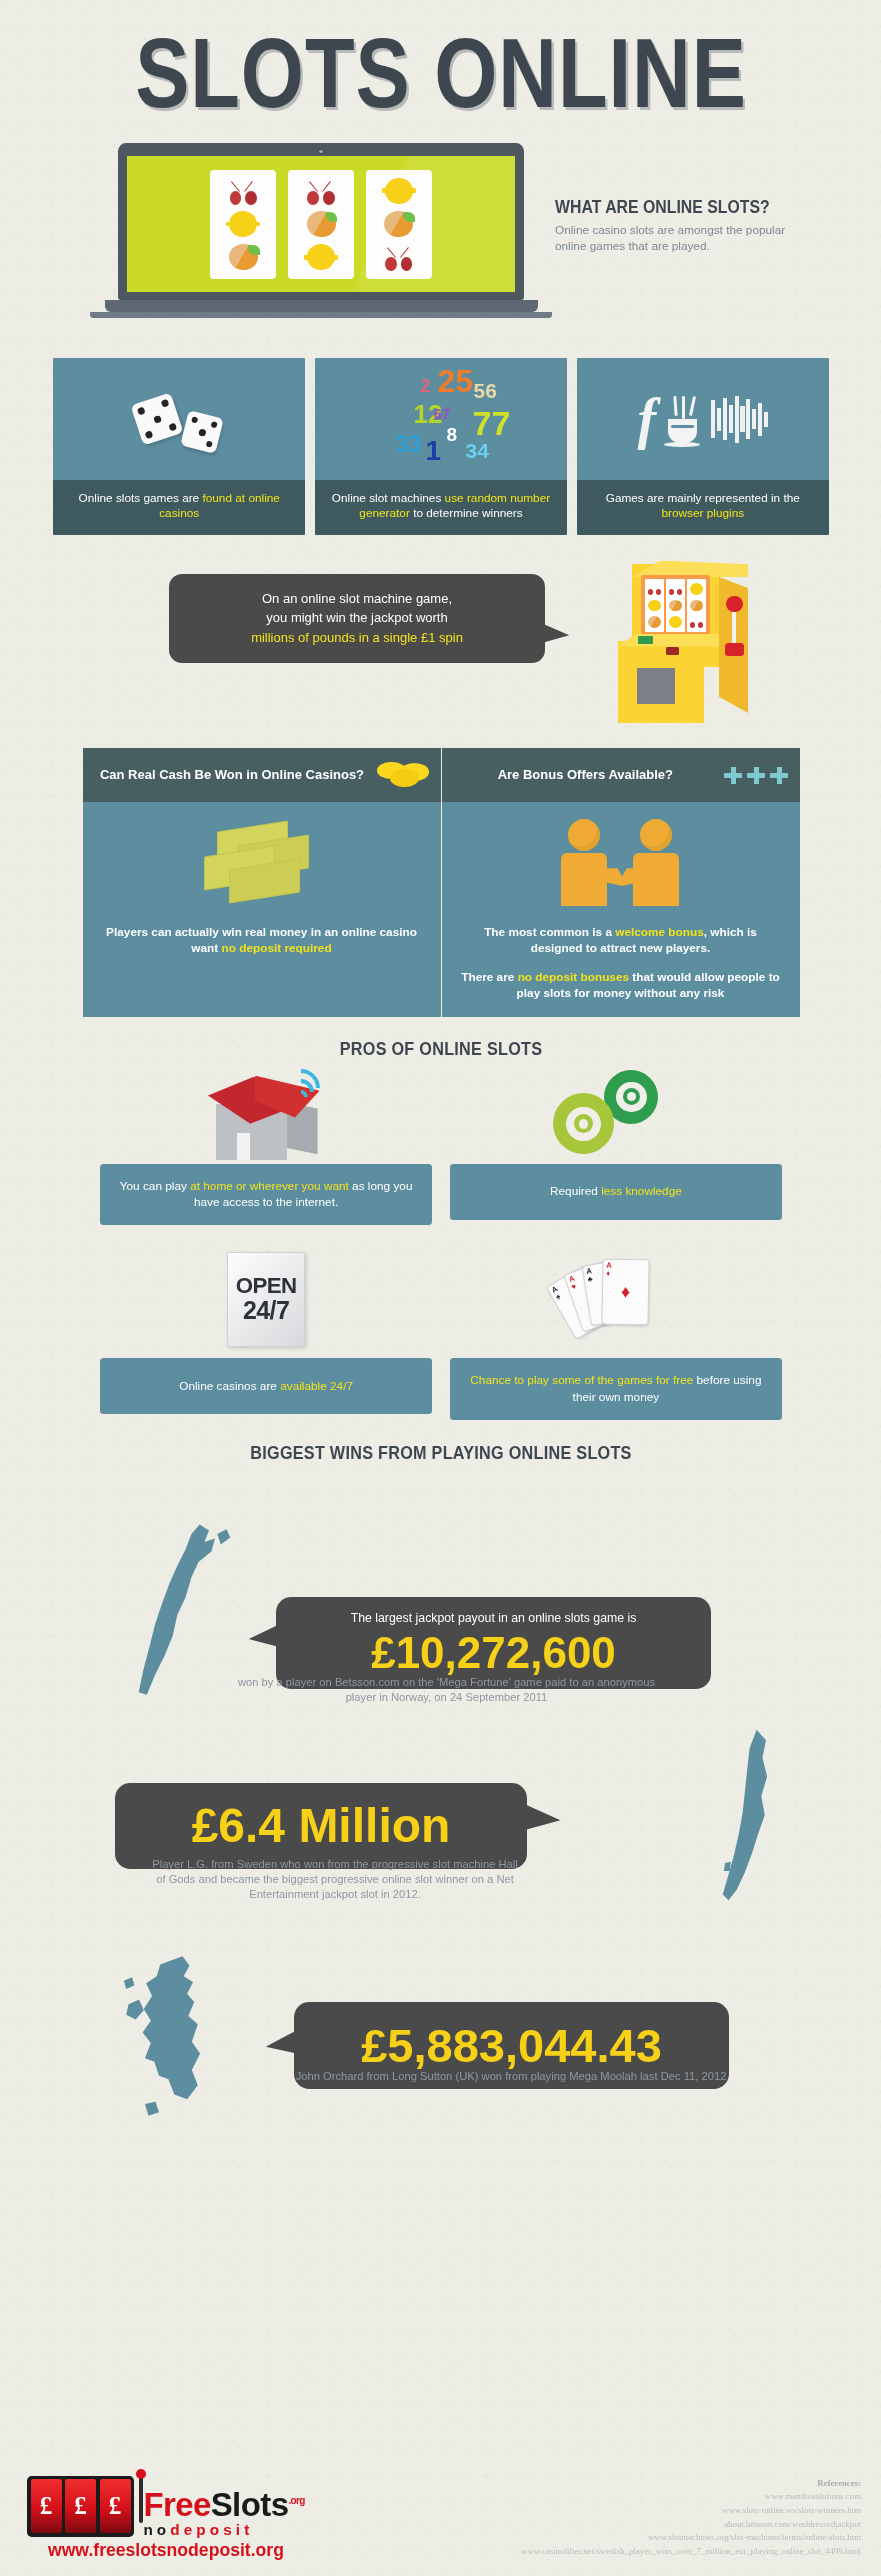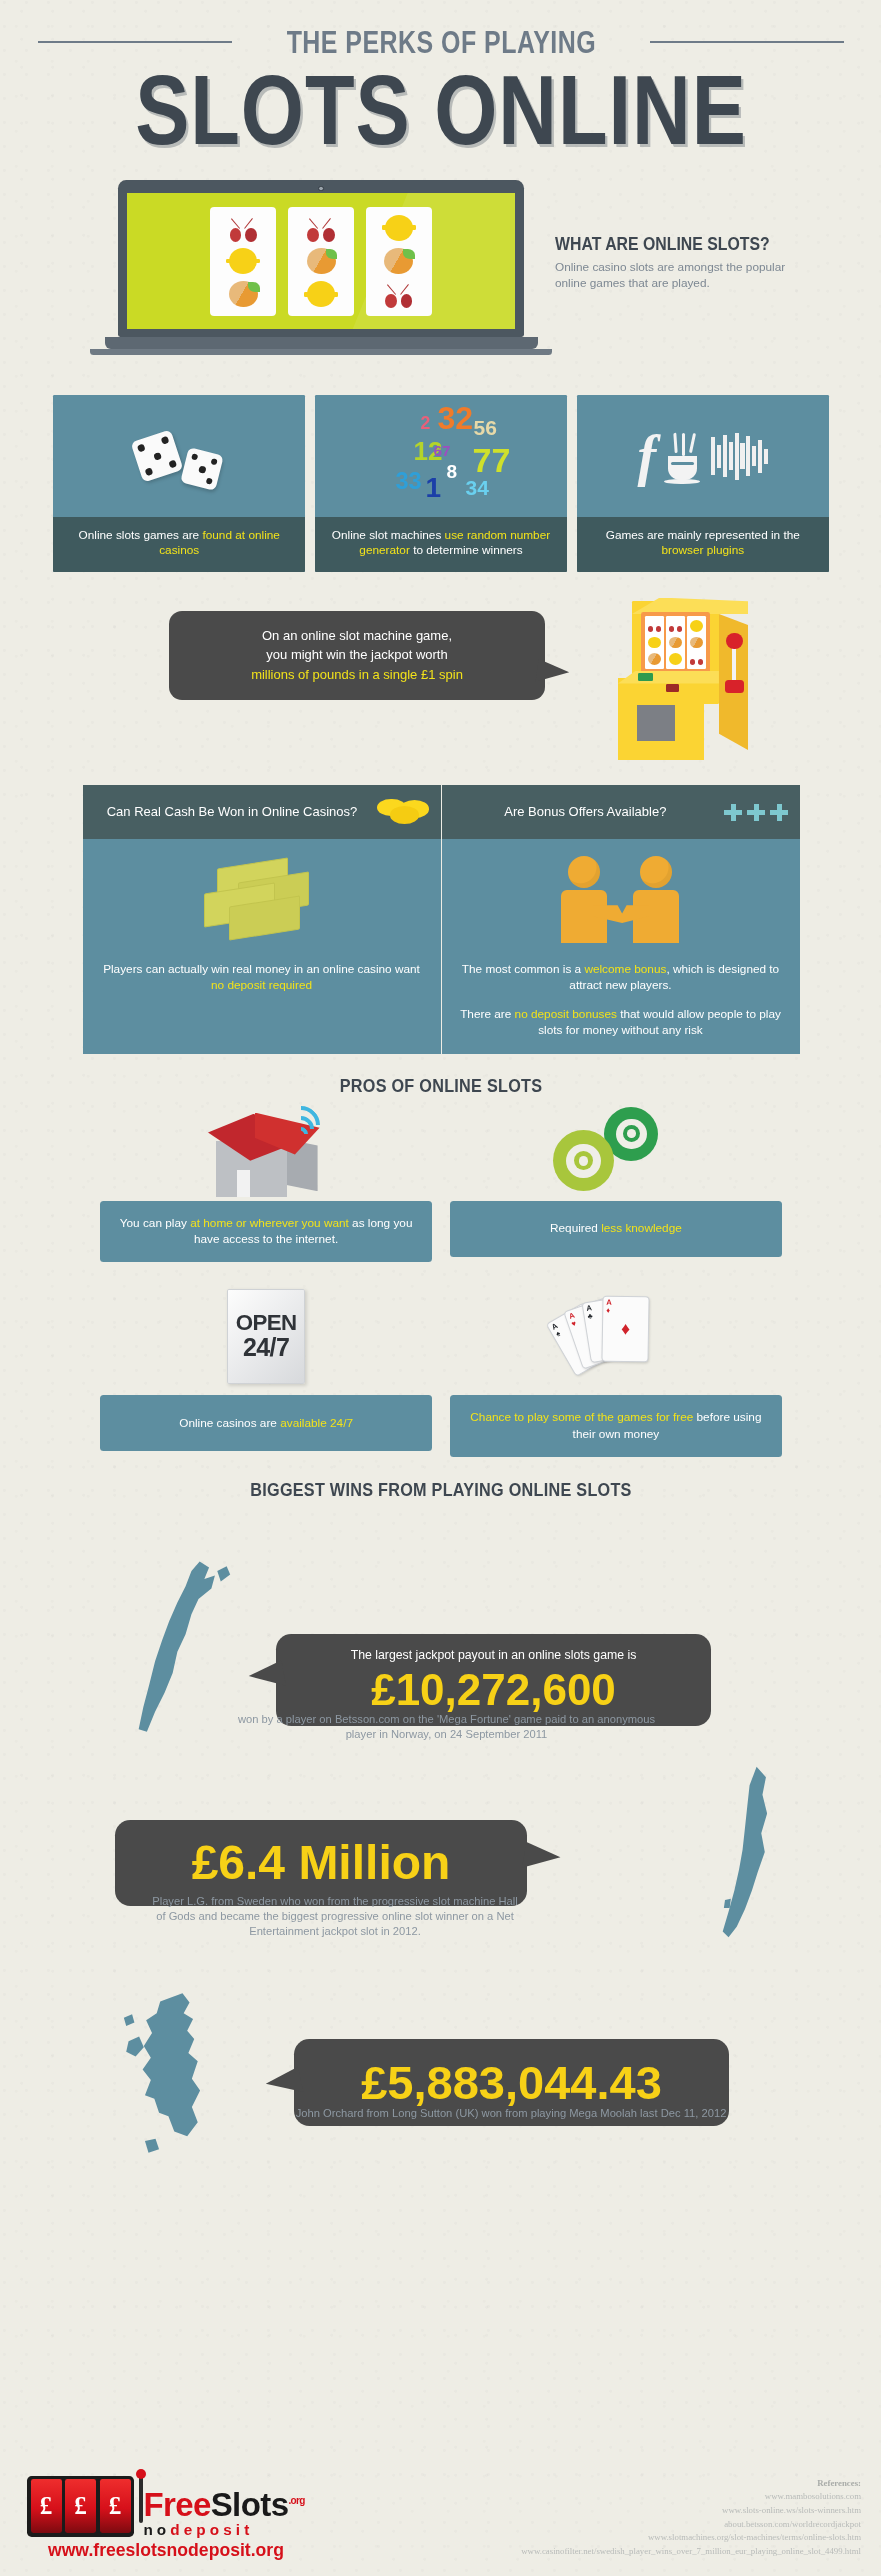--- a/index.html
+++ b/index.html
@@ -230,21 +230,21 @@
     background: #fcde57; clip-path: polygon(0 100%, 18% 0, 100% 0, 100% 100%);
   }
   .sm-btn-g { position:absolute; left:26px; top:75px; width:15.3px;height:8.2px;background:#2e9a4e; border-radius:1.2px;}
   .sm-btn-r { position:absolute; left:54px; top:86px; width:13px;height:8.2px;background:#9d2a26; border-radius:1.2px;}
   .sm-screen { position:absolute; left:25px; top:107px; width:38px;height:36px;background:#7c7f85;}
   .sm-lever-rod { position:absolute; left:120px; top:45px; width:4.1px;height:42px;background:#f3f3f3;border-radius:2.4px;}
   .sm-lever-top { position:absolute; left:114px; top:35px; width:16.5px;height:16.5px;background:#d8222a;border-radius:50%;}
   .sm-lever-base{ position:absolute; left:113px; top:82px; width:19px;height:13px;background:#d8222a;border-radius:3.5px;}
 
   
-  .duo { display: flex; gap: 1px; width: 717px; margin: 11.8px auto 0; }
+  .duo { display: flex; gap: 1px; width: 717px; margin: 11.8px auto 0; font-weight: bold; }
   .panel { flex: 1; background: #5d8ea0; }
   .panel-head {
     background: #485f62; color: #fff; font-size: 13px; padding: 9.4px 11.8px;
     display: flex; align-items: center; justify-content: space-between; gap: 7px;
     min-height: 54px; line-height: 1.25;
   }
   .panel-head span.txt { flex: 1; text-align: center; }
   .coins { position: relative; width: 52px; height: 27px; flex: 0 0 auto; }
   .coin { position: absolute; width: 29px; height: 17.6px; border-radius: 50%; background: #fbd81e; }
   .coin.c1 { left: 0; top: 0; }
@@ -416,25 +416,20 @@
     position: absolute; right: 21px; bottom: 17.6px; text-align: right;
     color: #b8bbb9; font-size: 8.8px; line-height: 1.55;
     font-family: Liberation Serif, serif;
   }
   .refs .rtitle { font-weight: bold; color: #a9aca9; }
 </style>
 </head>
 <body>
 
 <div class="header">
-  <div class="kicker-row">
-    <div class="kicker-rule"></div>
-    <div class="kicker">THE PERKS OF PLAYING</div>
-    <div class="kicker-rule"></div>
-  </div>
   <div class="main-title">SLOTS ONLINE</div>
 </div>
 
 <div class="laptop-section">
   <div class="laptop">
     <div class="laptop-lid">
       <div class="laptop-cam"></div>
       <div class="laptop-screen">
         <div class="reel">
           <div class="sym">
@@ -517,21 +512,21 @@
     </div>
     <div class="trio-cap">
       <span>Online slots games are </span><span class="hl">found at online casinos</span>
     </div>
   </div>
 
   <div class="trio-card">
     <div class="trio-art">
       <div class="rng" id="rng-host">
           <span style="color: rgb(232, 96, 122); font-size: 17.6px; left: 56px; top: 13px;">2</span>
-          <span style="color: rgb(240, 123, 42); font-size: 32px; left: 73px; top: 0px;">32</span>
+          <span style="color: rgb(240, 123, 42); font-size: 32px; left: 73px; top: 0px;">25</span>
           <span style="color: rgb(231, 217, 168); font-size: 21px; left: 109px; top: 15.3px;">56</span>
           <span style="color: rgb(180, 212, 42); font-size: 26px; left: 49px; top: 36px;">12</span>
           <span style="color: rgb(155, 79, 192); font-size: 15.3px; left: 69px; top: 42px;">67</span>
           <span style="color: rgb(207, 224, 43); font-size: 34px; left: 108px; top: 41px;">77</span>
           <span style="color: rgb(255, 255, 255); font-size: 19px; left: 82px; top: 61px;">8</span>
           <span style="color: rgb(47, 159, 216); font-size: 23.5px; left: 31px; top: 68px;">33</span>
           <span style="color: rgb(27, 63, 168); font-size: 28px; left: 61px; top: 72px;">1</span>
           <span style="color: rgb(106, 208, 239); font-size: 21px; left: 101px; top: 76px;">34</span>
         </div>
     </div>

